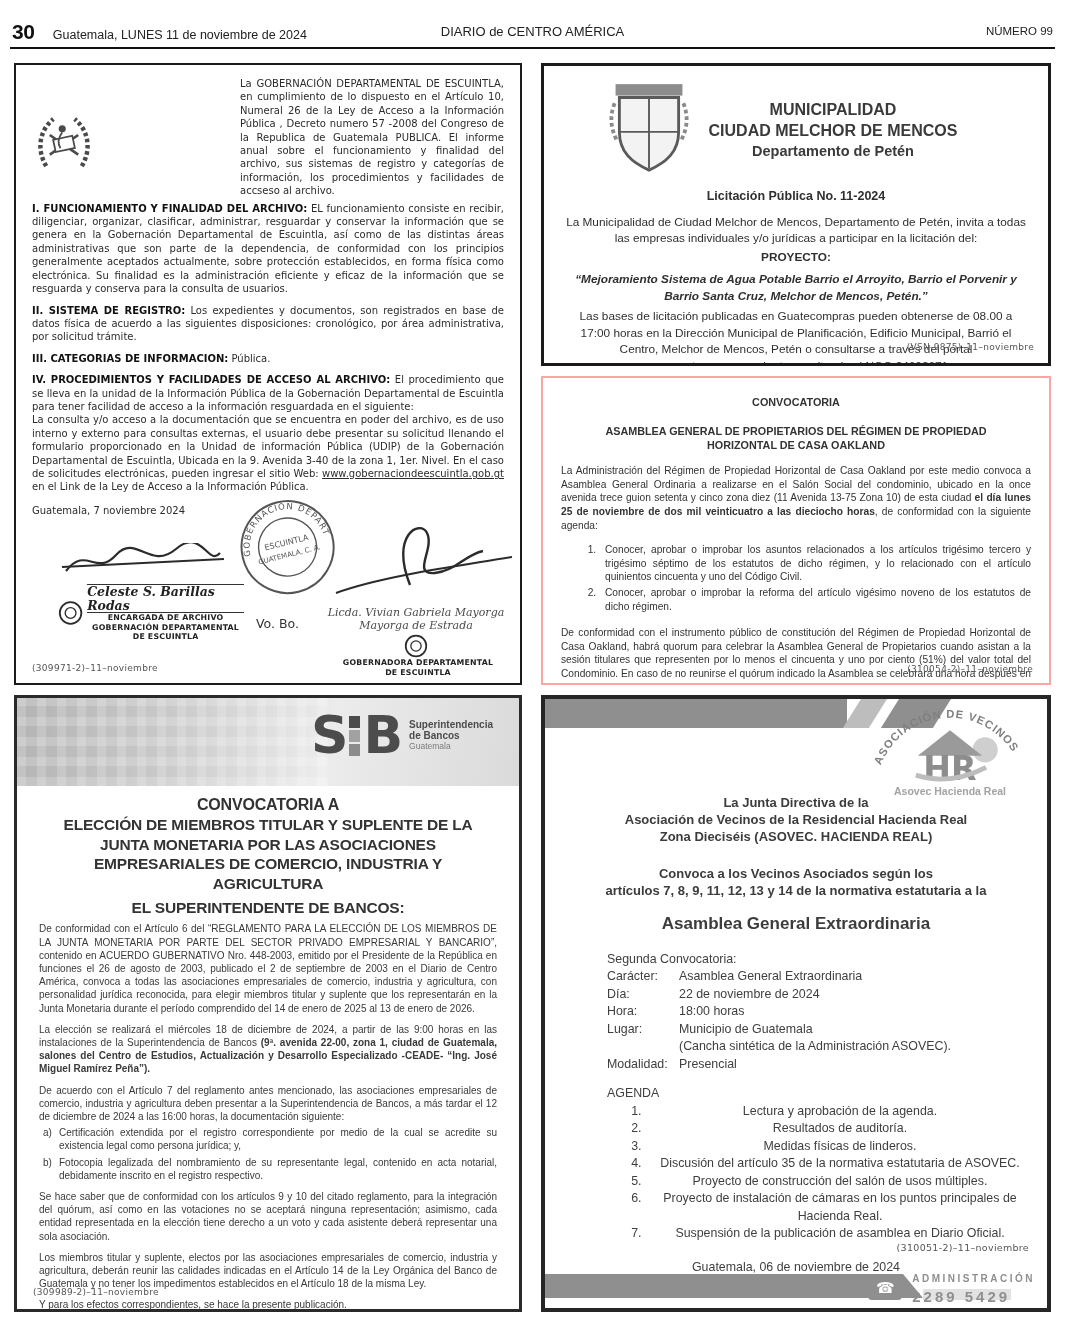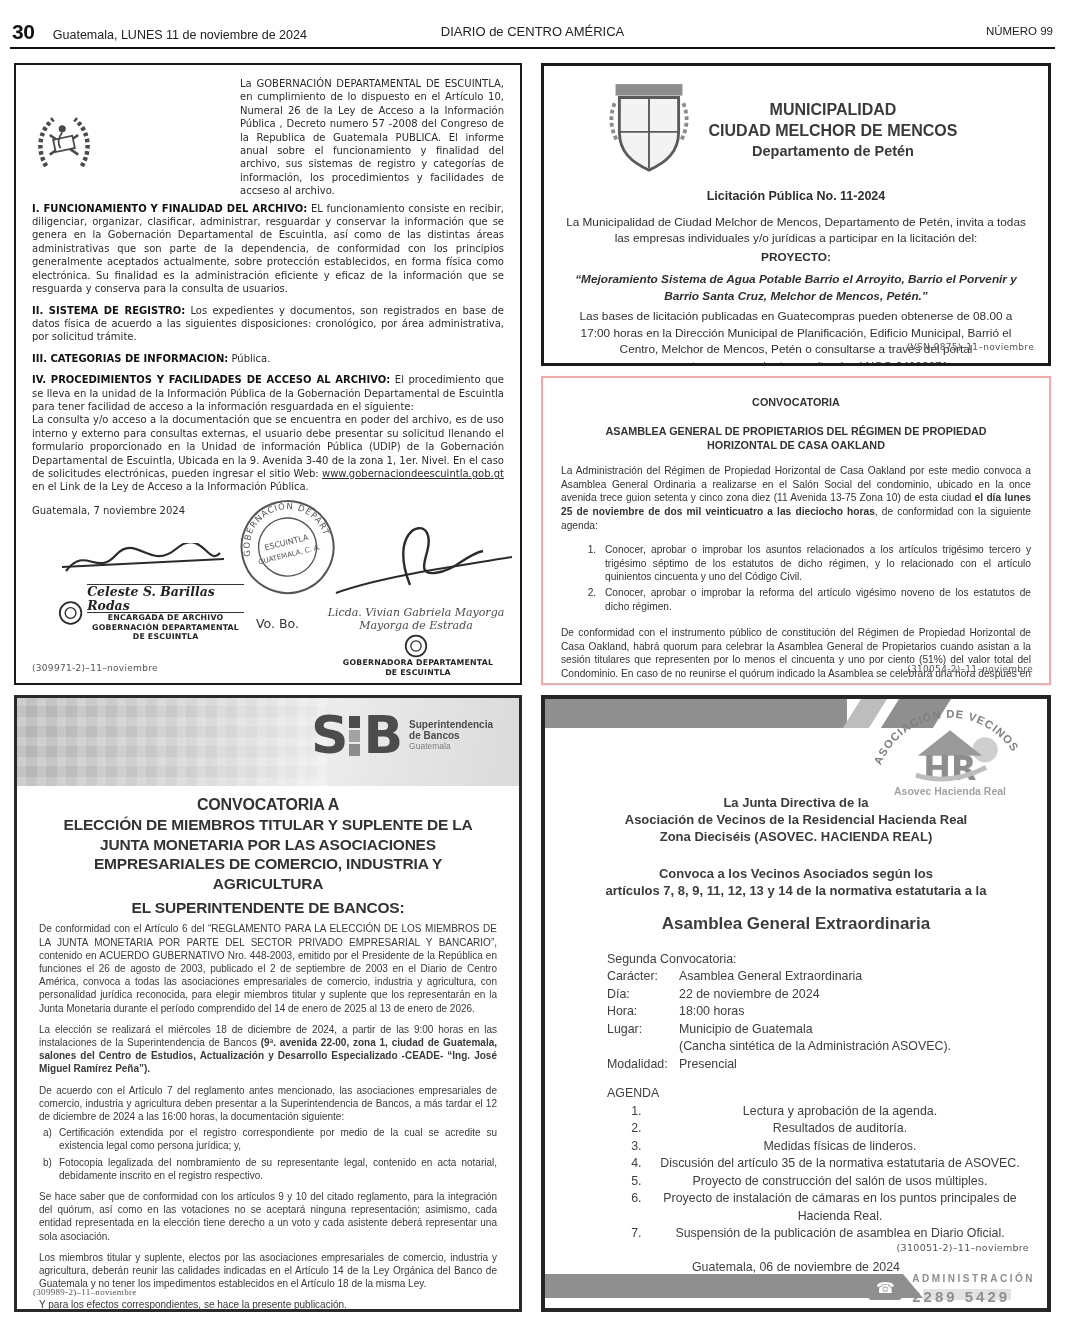--- a/index.html
+++ b/index.html
@@ -76,21 +76,21 @@
   .sib-orgtext .o1,.sib-orgtext .o2{font-size:10px;font-weight:bold;color:#4c4c4c;}
   .sib-orgtext .o3{font-size:8.5px;color:#7c7c7c;}
   .sib-body{padding:0 22px;}
   .sib-h1{text-align:center;font-weight:900;font-size:16px;color:#333;margin-top:12px;letter-spacing:-.2px;}
   .sib-h2{text-align:center;font-weight:900;font-size:15.5px;color:#333;line-height:19.5px;margin:4px 4px 0 4px;letter-spacing:-.2px;}
   .sib-h3{text-align:center;font-weight:900;font-size:15.5px;color:#333;margin-top:8px;letter-spacing:-.2px;}
   .sib-p{margin:8px 0 0 0;}
   .sib-item{display:flex;margin:3px 0 0 4px;}
   .sib-item .mk{width:16px;flex:none;}
   .sib-item .tx{flex:1;}
-  .sib-foot{position:absolute;left:16px;bottom:10px;font-family:Liberation Serif, serif;}
+  .sib-foot{position:absolute;left:16px;bottom:10px;}
   
   #box-asovec{font-size:12.4px;line-height:17.5px;color:#3f3f3f;}
   .asv-banner{position:relative;height:29px;overflow:hidden;}
   .asv-banner .b1{position:absolute;left:0;top:0;height:100%;width:302px;background:#8f8f8f;}
   .asv-banner .sl{position:absolute;top:-4px;height:40px;transform:skewX(-32deg);}
   .asv-banner .sl.g1{left:306px;width:26px;background:#bdbdbd;}
   .asv-banner .sl.g2{left:344px;width:52px;background:#8f8f8f;}
   .asv-logo{position:absolute;right:12px;top:6px;width:170px;text-align:center;}
   .asv-logo-sub{font-size:10.5px;font-weight:bold;color:#a3a3a3;margin-top:-6px;}
   .asv-titles{margin-top:66px;text-align:center;font-weight:bold;font-size:13px;line-height:17px;color:#3c3c3c;}

